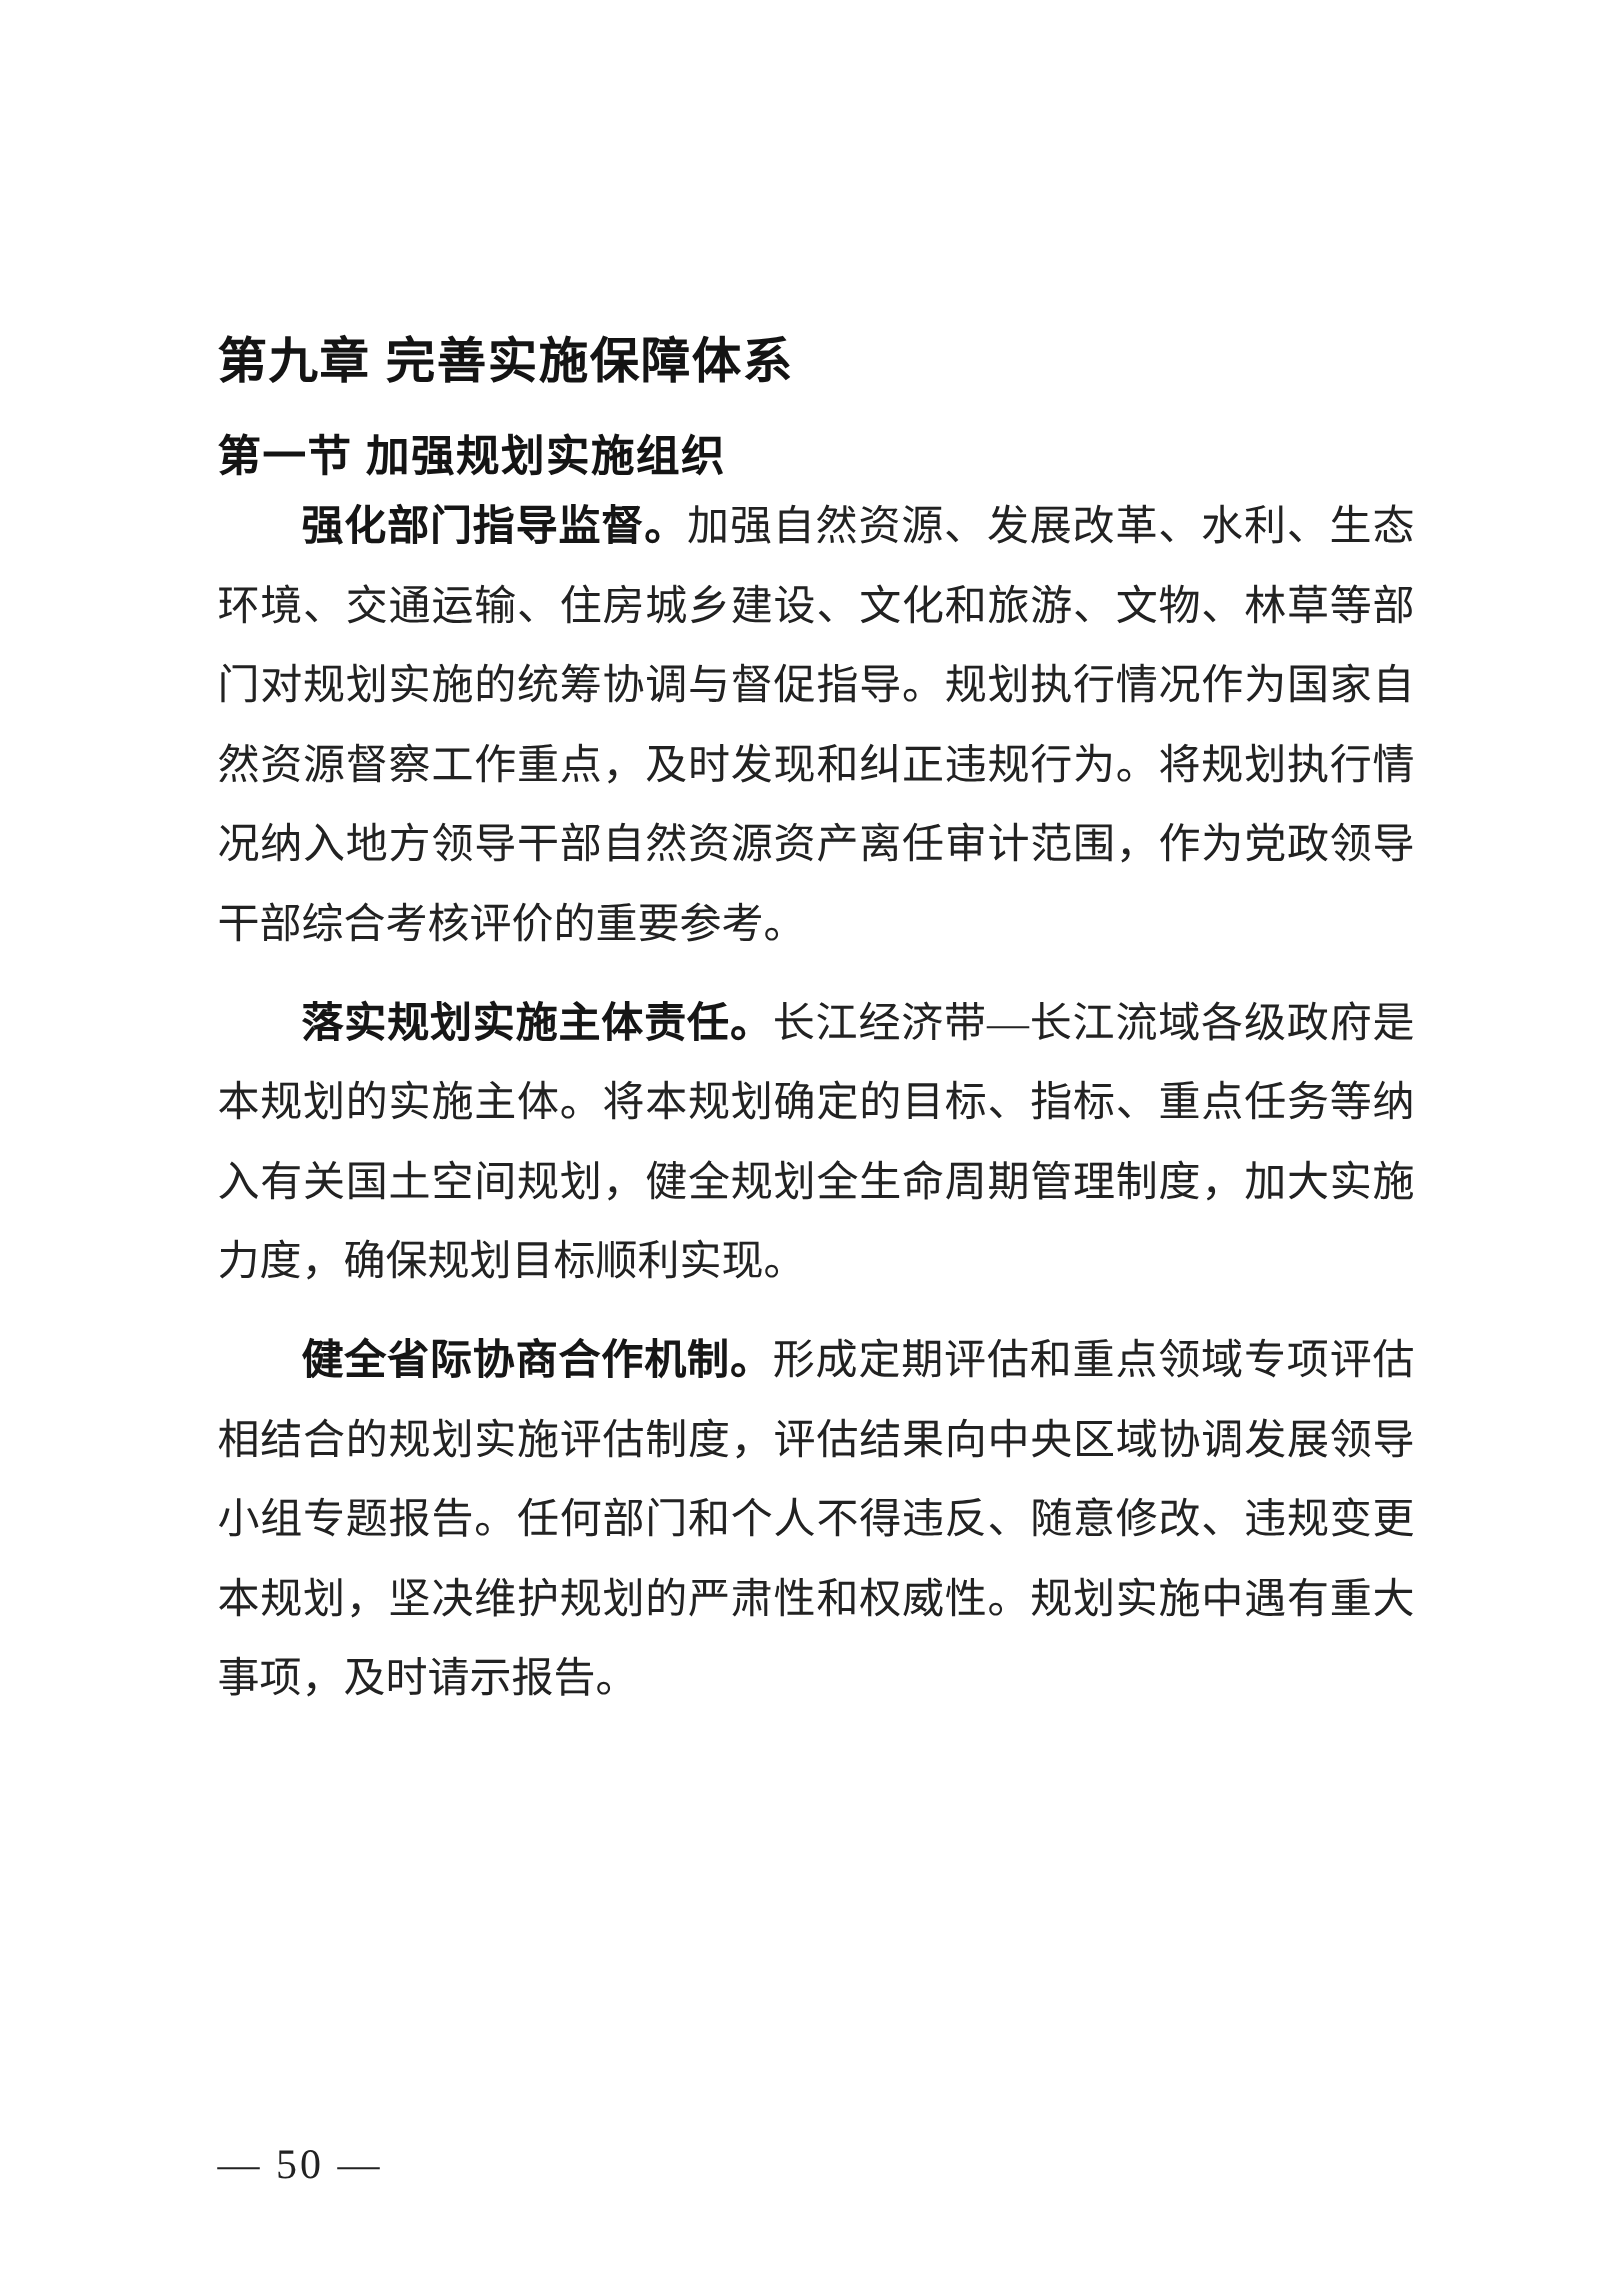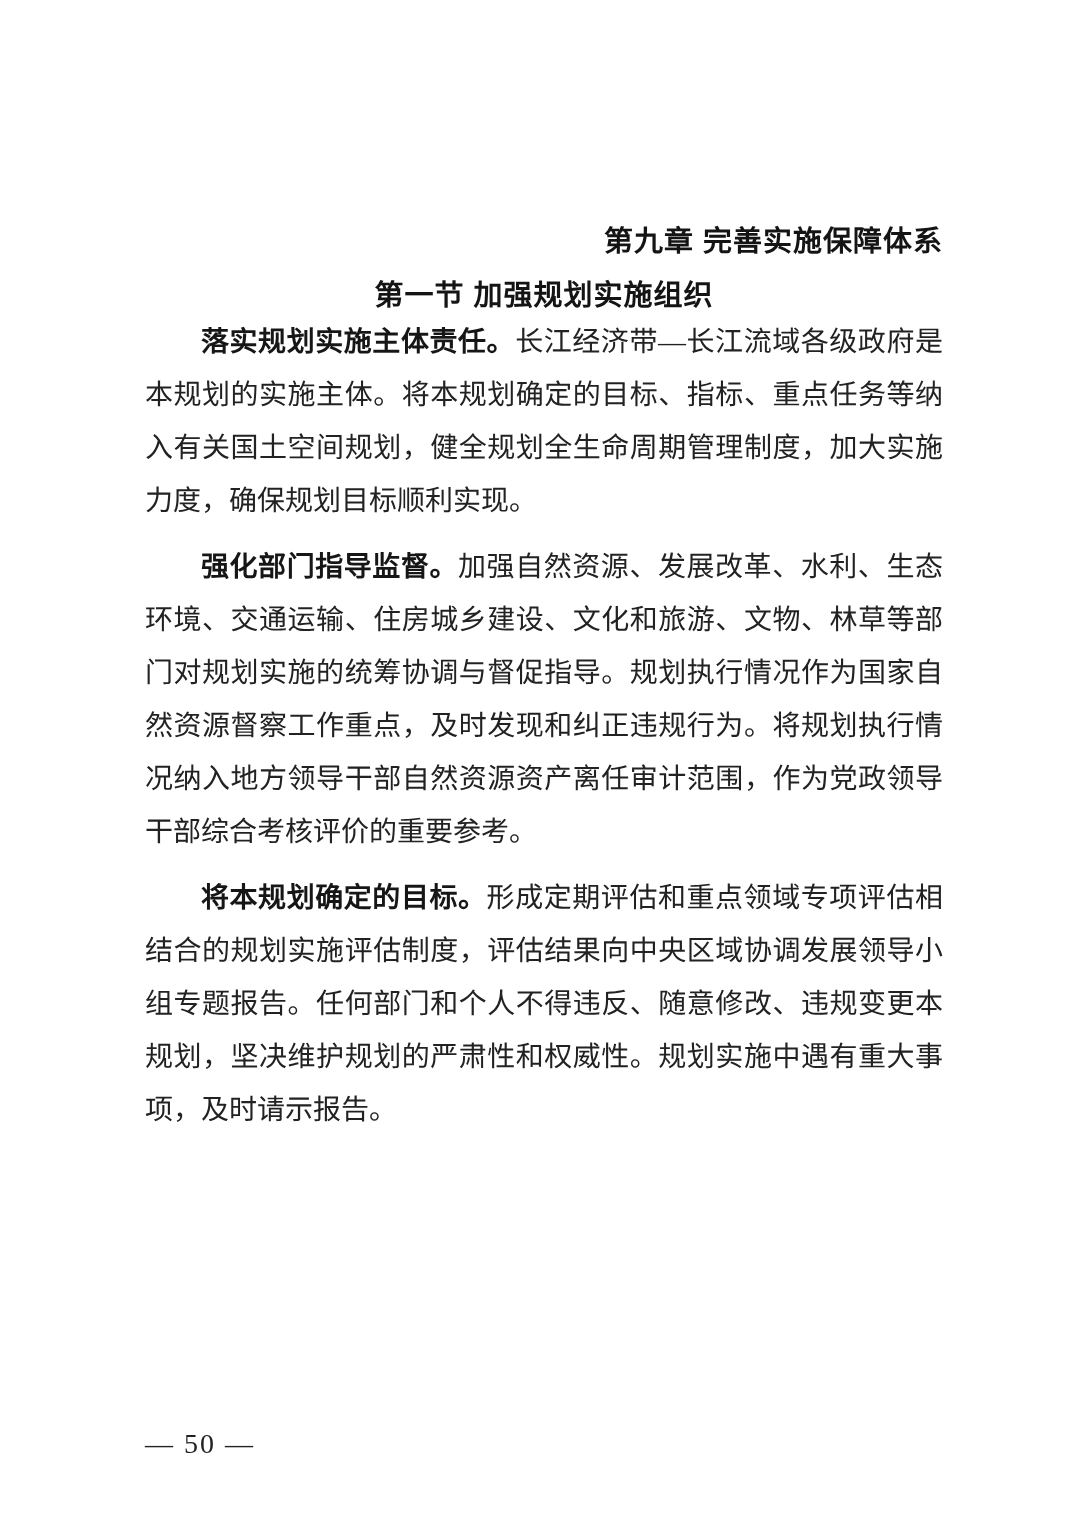--- a/index.html
+++ b/index.html
@@ -12,44 +12,44 @@
     background: #ffffff;
     color: #1e1e1e;
     overflow: hidden;
   }
   .content {
     padding: 220px 137px 0 145px; 
   }
   .chapter-title {
     font-family: "Liberation Sans", "DejaVu Sans", sans-serif;
     font-weight: 700;
-    font-size: 29px;
+    font-size: 33px;
     line-height: 42px;
-    text-align: right;
+    text-align: left;
     color: #141414;
     letter-spacing: 1px;
   }
   .body-text {
     font-family: "Liberation Serif", "DejaVu Serif", serif;
     font-size: 28px;
     line-height: 53px;
     text-align: justify;
     text-justify: inter-ideograph;
     text-indent: 2em;
     color: #222222;
   }
   .intro-para { margin-top: 41px; }
   .section-title {
     font-family: "Liberation Sans", "DejaVu Sans", sans-serif;
     font-weight: 700;
     font-size: 29px;
     line-height: 40px;
-    text-align: center;
+    text-align: left;
     color: #141414;
-    margin-top: 13px;
+    margin-top: 23px;
     letter-spacing: 1px;
   }
   .body-para { margin-top: 13px; }
   .body-para:first-of-type { margin-top: 0; }
   .para-lead { font-weight: 700; color: #161616; }
   .page-footer {
     position: absolute;
     left: 145px;
     top: 1424px;
     font-family: "Liberation Serif", "DejaVu Serif", serif;
@@ -63,22 +63,22 @@
 <body>
 
 <div class="page">
   <div class="content">
 
     <h1 class="chapter-title">第九章 完善实施保障体系</h1>
 
 
     <h2 class="section-title">第一节 加强规划实施组织</h2>
 
+    <p class="body-text body-para"><span class="para-lead">强化部门指导监督。</span><span>加强自然资源、发展改革、水利、生态环境、交通运输、住房城乡建设、文化和旅游、文物、林草等部门对规划实施的统筹协调与督促指导。规划执行情况作为国家自然资源督察工作重点，及时发现和纠正违规行为。将规划执行情况纳入地方领导干部自然资源资产离任审计范围，作为党政领导干部综合考核评价的重要参考。</span></p>
+
     <p class="body-text body-para"><span class="para-lead">落实规划实施主体责任。</span><span>长江经济带—长江流域各级政府是本规划的实施主体。将本规划确定的目标、指标、重点任务等纳入有关国土空间规划，健全规划全生命周期管理制度，加大实施力度，确保规划目标顺利实现。</span></p>
 
-    <p class="body-text body-para"><span class="para-lead">强化部门指导监督。</span><span>加强自然资源、发展改革、水利、生态环境、交通运输、住房城乡建设、文化和旅游、文物、林草等部门对规划实施的统筹协调与督促指导。规划执行情况作为国家自然资源督察工作重点，及时发现和纠正违规行为。将规划执行情况纳入地方领导干部自然资源资产离任审计范围，作为党政领导干部综合考核评价的重要参考。</span></p>
-
-    <p class="body-text body-para"><span class="para-lead">将本规划确定的目标。</span><span>形成定期评估和重点领域专项评估相结合的规划实施评估制度，评估结果向中央区域协调发展领导小组专题报告。任何部门和个人不得违反、随意修改、违规变更本规划，坚决维护规划的严肃性和权威性。规划实施中遇有重大事项，及时请示报告。</span></p>
+    <p class="body-text body-para"><span class="para-lead">健全省际协商合作机制。</span><span>形成定期评估和重点领域专项评估相结合的规划实施评估制度，评估结果向中央区域协调发展领导小组专题报告。任何部门和个人不得违反、随意修改、违规变更本规划，坚决维护规划的严肃性和权威性。规划实施中遇有重大事项，及时请示报告。</span></p>
 
   </div>
 
   <div class="page-footer">— 50 —</div>
 </div>
 
 </body></html>

